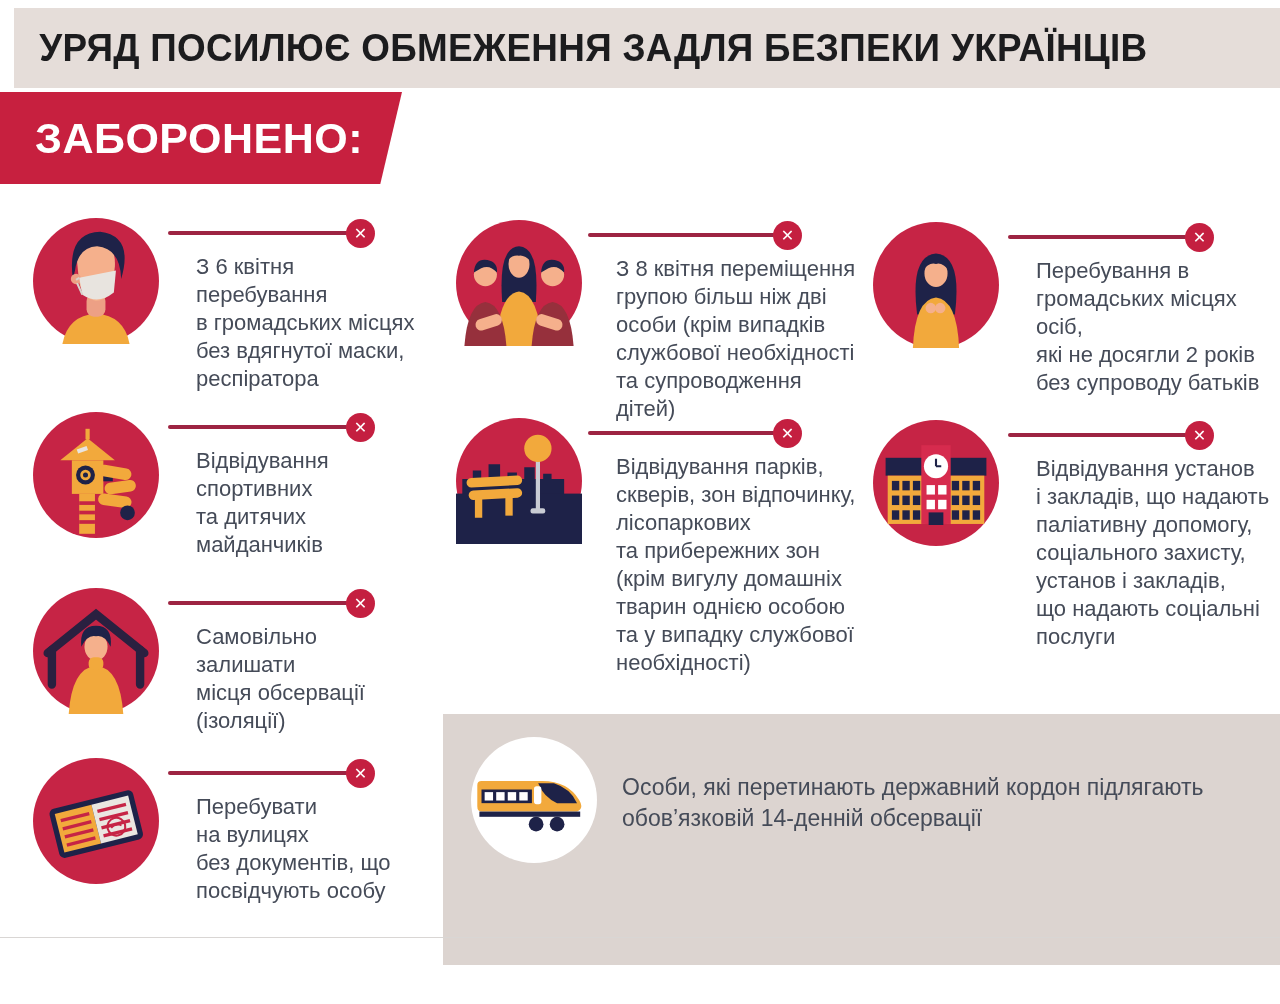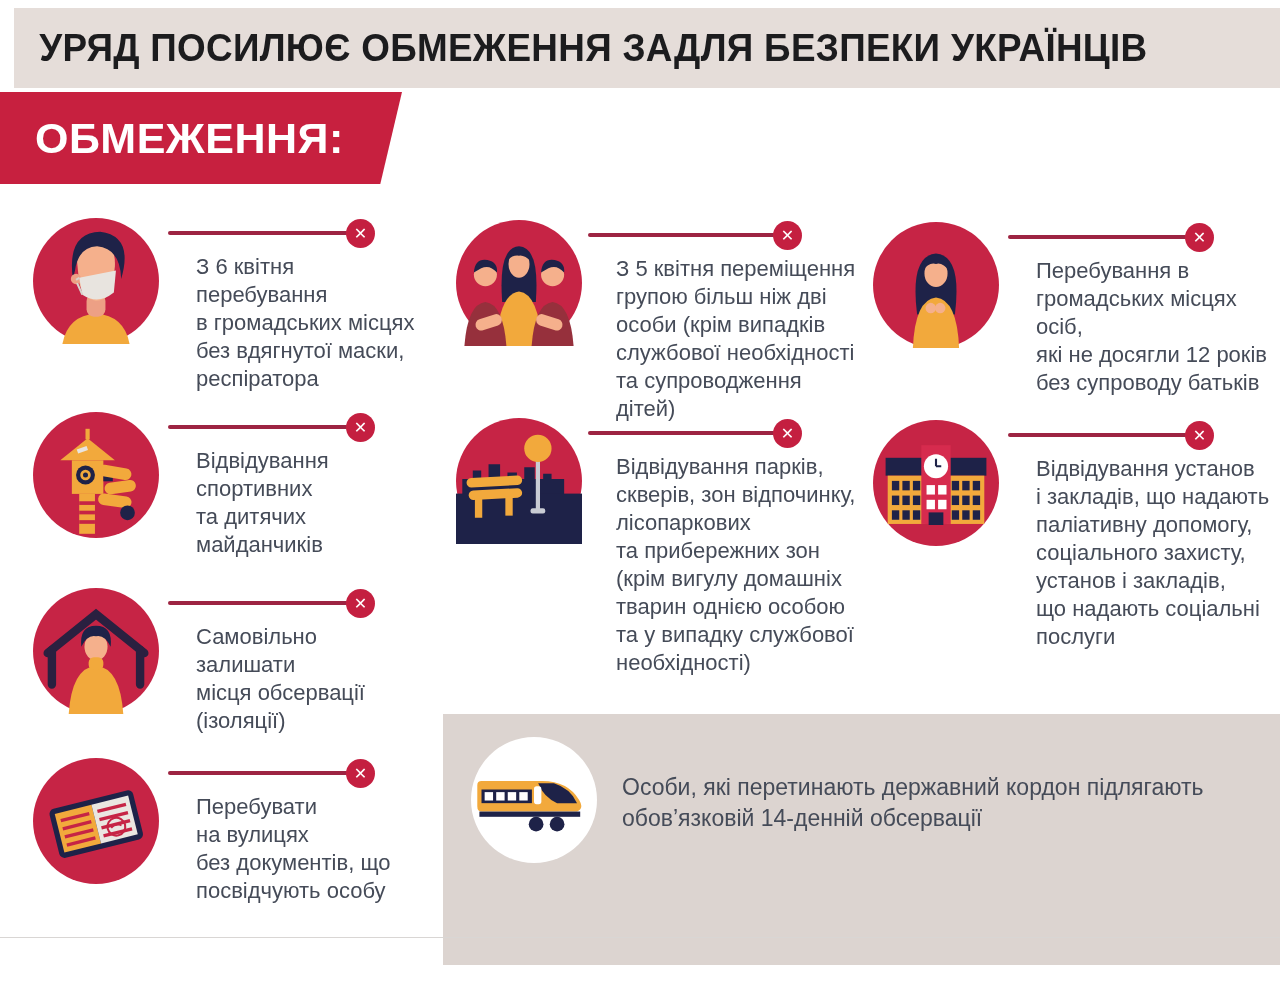--- a/index.html
+++ b/index.html
@@ -57,21 +57,21 @@
 </head>
 <body>
 
 <div class="page">
 
   <header class="topbar">
     <h1>УРЯД ПОСИЛЮЄ ОБМЕЖЕННЯ ЗАДЛЯ БЕЗПЕКИ УКРАЇНЦІВ</h1>
   </header>
 
   <div class="banner">
-    <span>ОБМЕЖЕННЯ:</span>
+    <span>ЗАБОРОНЕНО:</span>
   </div>
 
   <div class="item c1 pos1">
     <div class="icon-circle">
       <svg viewBox="0 0 120 120">
         <circle cx="60" cy="60" r="60" fill="#c62445"></circle>
         <path d="M28 120 Q33 93 60 91 Q87 93 92 120 Z" fill="#f2a93c"></path>
         <rect x="51" y="72" width="18" height="22" rx="7" fill="#eda085"></rect>
         <path d="M42 42 Q43 22 60 22 Q79 22 78 46 L76 64 Q73 78 60 79 Q48 77 44 62 Z" fill="#f5b08c"></path>
         <path d="M38 58 Q32 14 64 13 Q96 17 84 58 Q83 29 61 27 Q43 28 40 50 Z" fill="#1e2248"></path>
@@ -108,21 +108,21 @@
         <path d="M72 120 Q75 80 92 78 Q109 80 112 120 Z" fill="#96303c"></path>
         <rect x="18" y="92" width="26" height="11" rx="5.5" fill="#f5b08c" transform="rotate(-18 31 97)"></rect>
         <rect x="76" y="92" width="26" height="11" rx="5.5" fill="#f5b08c" transform="rotate(18 89 97)"></rect>
       </svg>
     </div>
     <div class="content">
       <div class="rule">
         <span class="line"></span>
         <span class="badge">✕</span>
       </div>
-      <div class="item-text">З 5 квітня переміщення
+      <div class="item-text">З 8 квітня переміщення
 групою більш ніж дві
 особи (крім випадків
 службової необхідності
 та супроводження дітей)</div>
     </div>
   </div>
 
   <div class="item c3 pos3">
     <div class="icon-circle">
       <svg viewBox="0 0 120 120">
@@ -135,21 +135,21 @@
         <circle cx="64" cy="82" r="5" fill="#f5b08c"></circle>
       </svg>
     </div>
     <div class="content">
       <div class="rule">
         <span class="line"></span>
         <span class="badge">✕</span>
       </div>
       <div class="item-text">Перебування в
 громадських місцях осіб,
-які не досягли 12 років
+які не досягли 2 років
 без супроводу батьків</div>
     </div>
   </div>
 
   <div class="item c1 pos4">
     <div class="icon-circle">
       <svg viewBox="0 0 120 120">
         <circle cx="60" cy="60" r="60" fill="#c62445"></circle>
         <rect x="50" y="16" width="4" height="10" fill="#f2a93c"></rect>
         <path d="M26 46 L52 25 L78 46 Z" fill="#f2a93c"></path>

